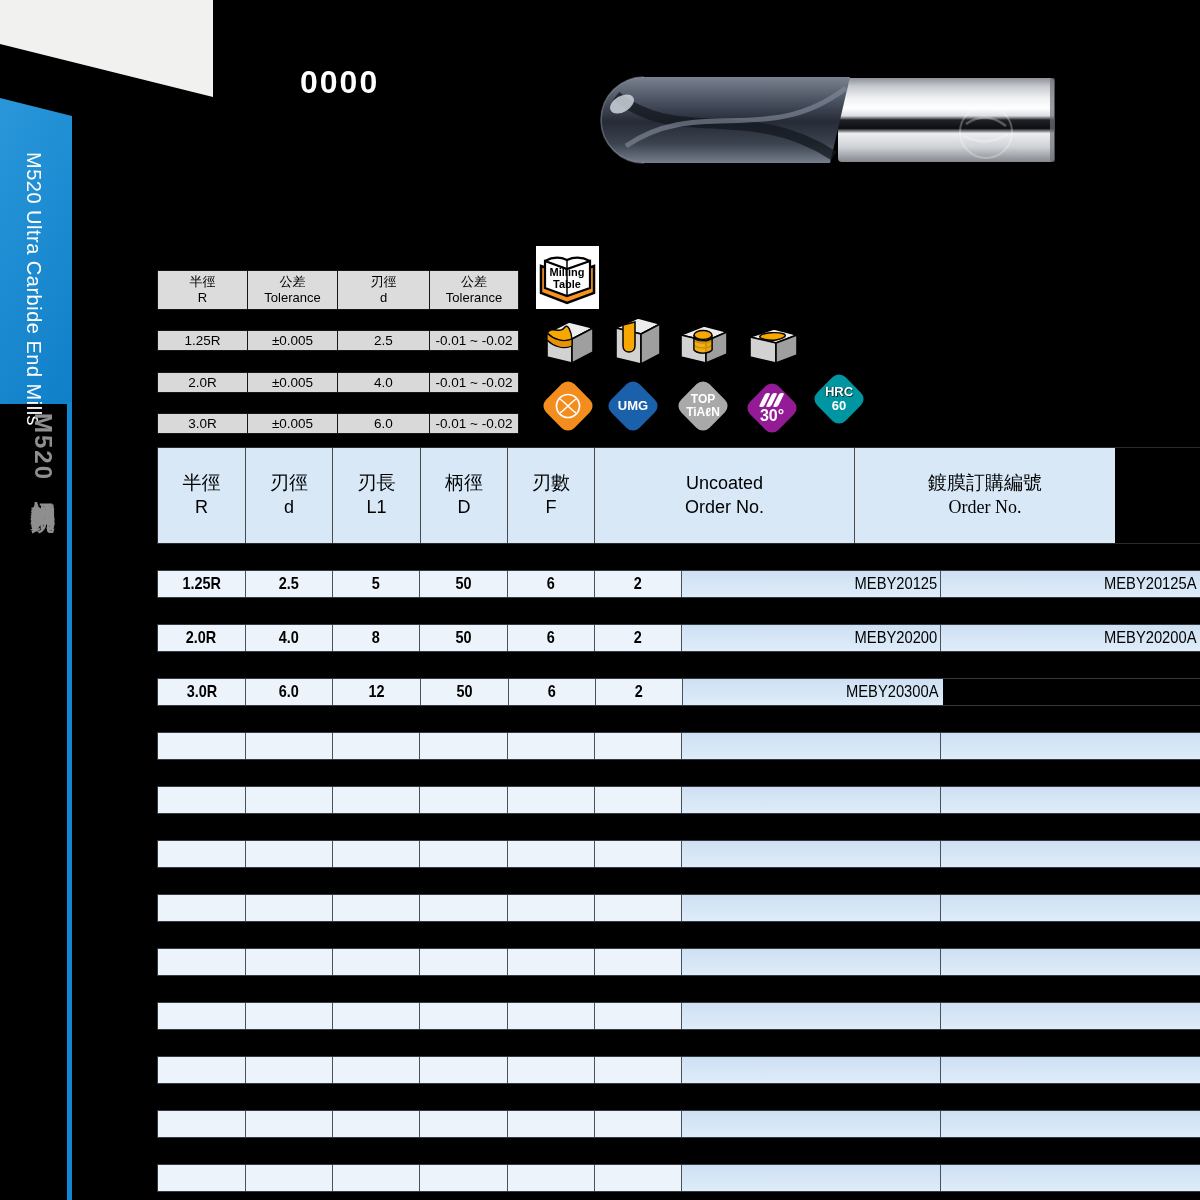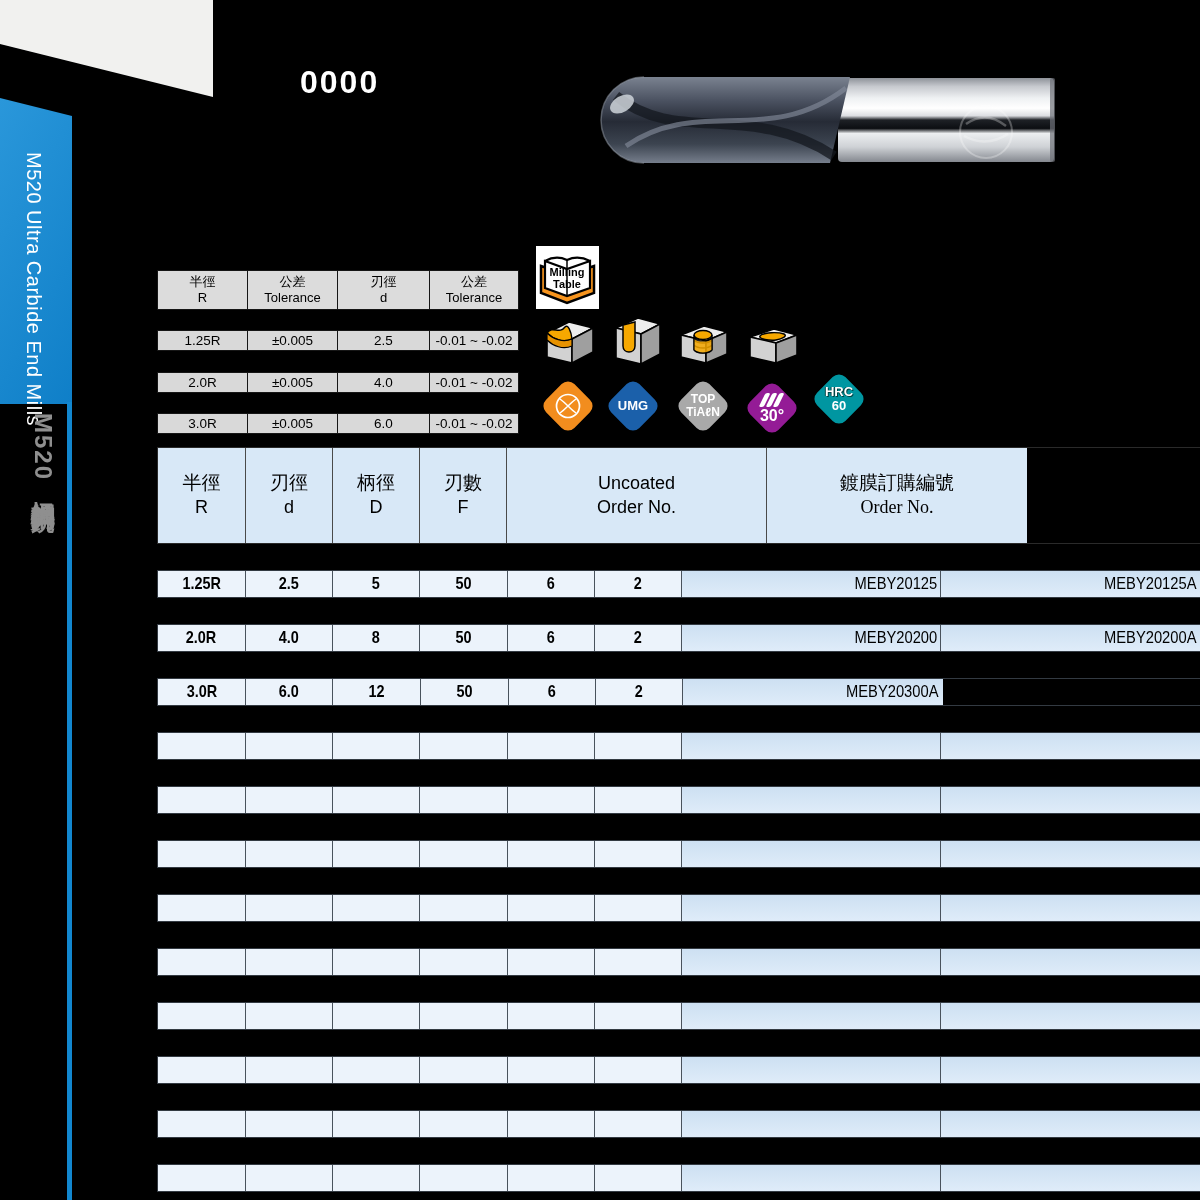--- a/index.html
+++ b/index.html
@@ -248,20 +248,24 @@
 
   <div class="mhead">
     <div class="hc cw1">
         <span class="zh">半徑</span>
         <span class="en">R</span>
       </div>
     <div class="hc cw2">
         <span class="zh">刃徑</span>
         <span class="en">d</span>
       </div>
+    <div class="hc cw3">
+        <span class="zh">刃長</span>
+        <span class="en">L1</span>
+      </div>
     <div class="hc cw5">
         <span class="zh">柄徑</span>
         <span class="en">D</span>
       </div>
     <div class="hc cw6">
         <span class="zh">刃數</span>
         <span class="en">F</span>
       </div>
     <div class="hc cw7">
         <span class="en">Uncoated</span>

